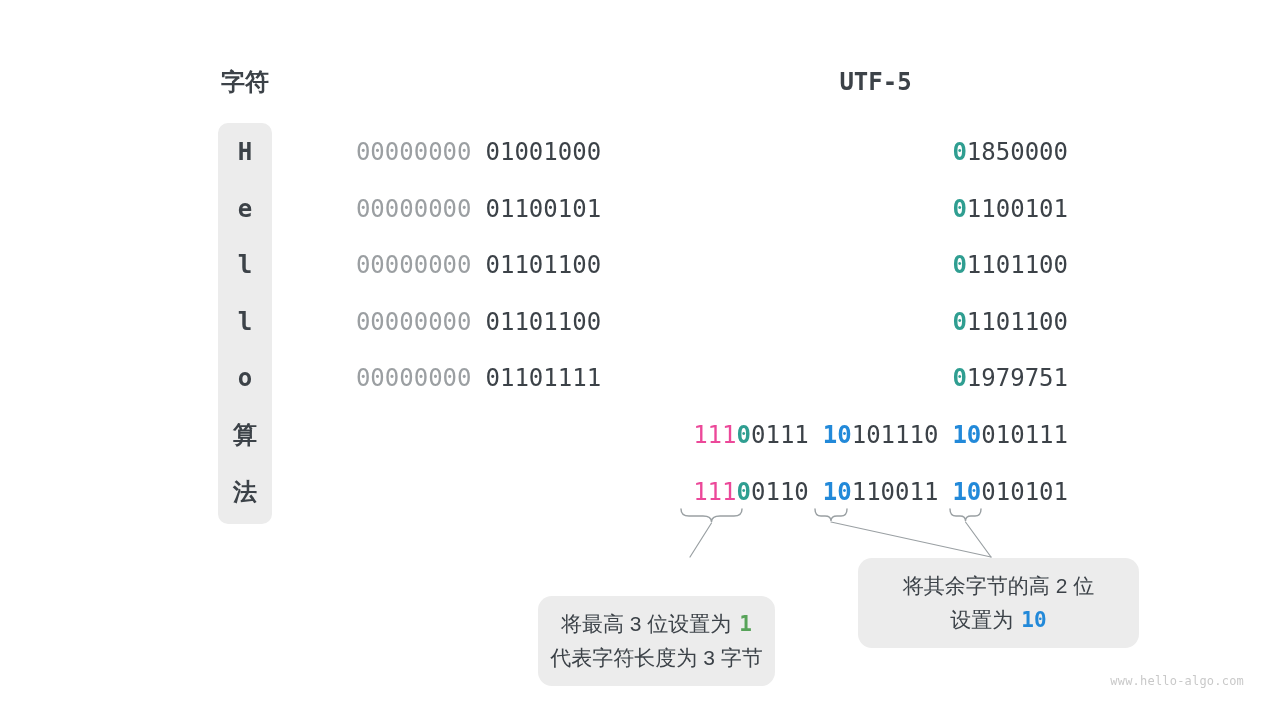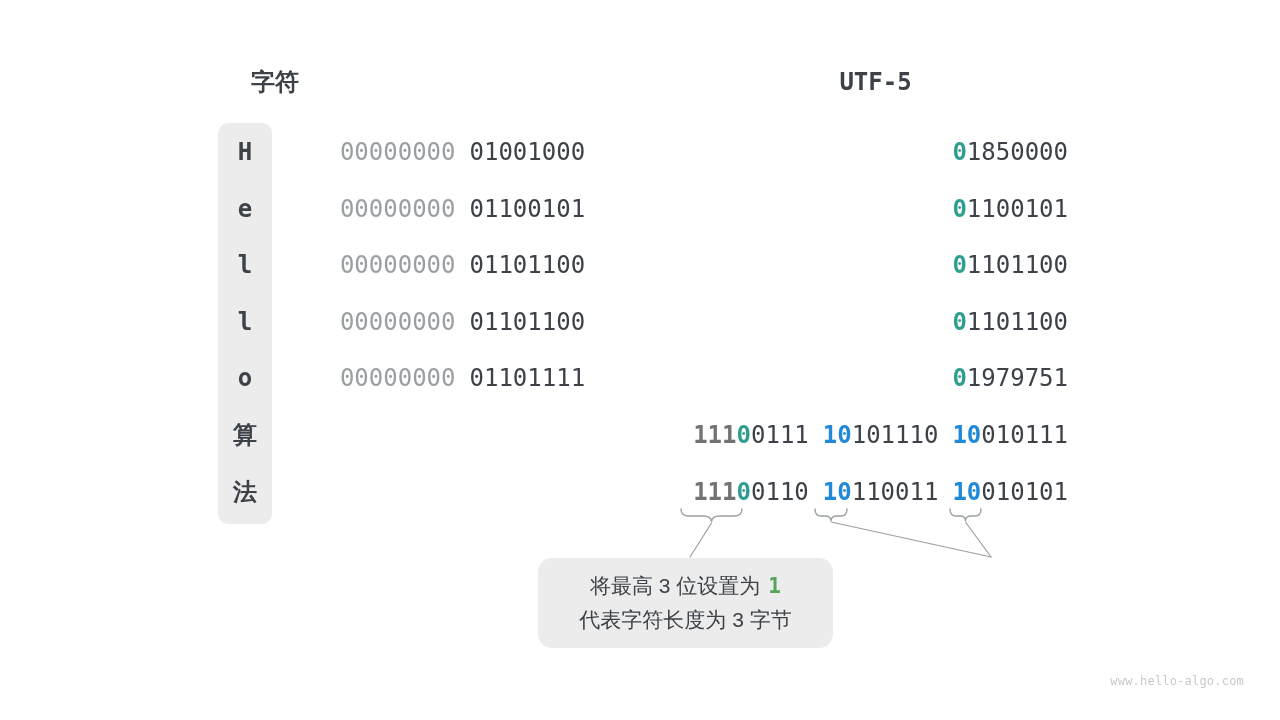--- a/index.html
+++ b/index.html
@@ -11,54 +11,54 @@
     font-family: "Liberation Sans", sans-serif;
     color: #3c4248;
   }
   .mono { font-family: "DejaVu Sans Mono", "Liberation Mono", monospace; }
 
   
   .col-header {
     position: absolute; top: 66px; height: 32px; line-height: 32px;
     text-align: center; font-weight: 700; font-size: 24px; color: #3c4248;
   }
-  .hdr-char { left: 218px; width: 54px; font-family: "Liberation Sans", sans-serif; margin-left: 30px; }
+  .hdr-char { left: 218px; width: 54px; font-family: "Liberation Sans", sans-serif; }
   .hdr-unicode { left: 352px; width: 253px; }
   .hdr-utf8 { left: 683px; width: 385px; }
 
   
   .char-col-bg {
     position: absolute; left: 218px; top: 123px; width: 54px; height: 401px;
     background: #ececec; border-radius: 10px;
   }
 
   
   .row { position: absolute; left: 0; width: 1280px; height: 32px; line-height: 32px; }
   .cell { position: absolute; top: 0; height: 32px; font-size: 24px; }
   .cell.char {
     left: 218px; width: 54px; text-align: center; font-weight: 700; color: #3c4248;
     font-family: "DejaVu Sans Mono", "Liberation Mono", monospace;
   }
-  .cell.uni { left: 336px; width: 253px; text-align: center; font-weight: 500; }
+  .cell.uni { left: 352px; width: 253px; text-align: center; font-weight: 500; }
   .cell.utf { left: 683px; width: 385px; text-align: right; font-weight: 500; }
   .byte { display: inline-block; }
   .byte + .byte { margin-left: 14px; }
   .dim { color: #9b9fa2; }
-  .g { color: #737373; font-weight: 700; }
+  .g { color: #ec4899; font-weight: 400; }
   .t { color: #2f9e91; font-weight: 700; }
   .b { color: #2289d9; font-weight: 700; }
 
   
   .callout {
     position: absolute; top: 558px; height: 90px;
     background: #ececec; border-radius: 14px;
     display: flex; flex-direction: column; justify-content: center;
     text-align: center; font-size: 21px; line-height: 34px; color: #3c4248;
   }
-  .callout-1 { left: 538px; width: 295px; }
+  .callout-1 { left: 538px; width: 237px; margin-top: 38px; }
   .callout-2 { left: 858px; width: 281px; }
   .hl { font-family: "DejaVu Sans Mono", "Liberation Mono", monospace; font-weight: 700; margin-left: 8px; }
   .hl-g { color: #57a359; }
   .hl-b { color: #2289d9; }
 
   
   .annot {
     position: absolute; left: 0; top: 0; width: 1280px; height: 720px;
     pointer-events: none;
   }
@@ -153,16 +153,20 @@
       <path d="M 831 522 L 991 557" stroke-width="1.2"></path>
       <path d="M 965.5 522 L 991 557" stroke-width="1.2"></path>
     </g>
   </svg>
 
   <div class="callout callout-1">
     <div><span>将最高 3 位设置为</span><span class="hl hl-g">1</span></div>
     <div>代表字符长度为 3 字节</div>
   </div>
 
+  <div class="callout callout-2">
+    <div>将其余字节的高 2 位</div>
+    <div><span>设置为</span><span class="hl hl-b">10</span></div>
+  </div>
 
   <div class="watermark mono">www.hello-algo.com</div>
 
 </div>
 
 </body></html>

